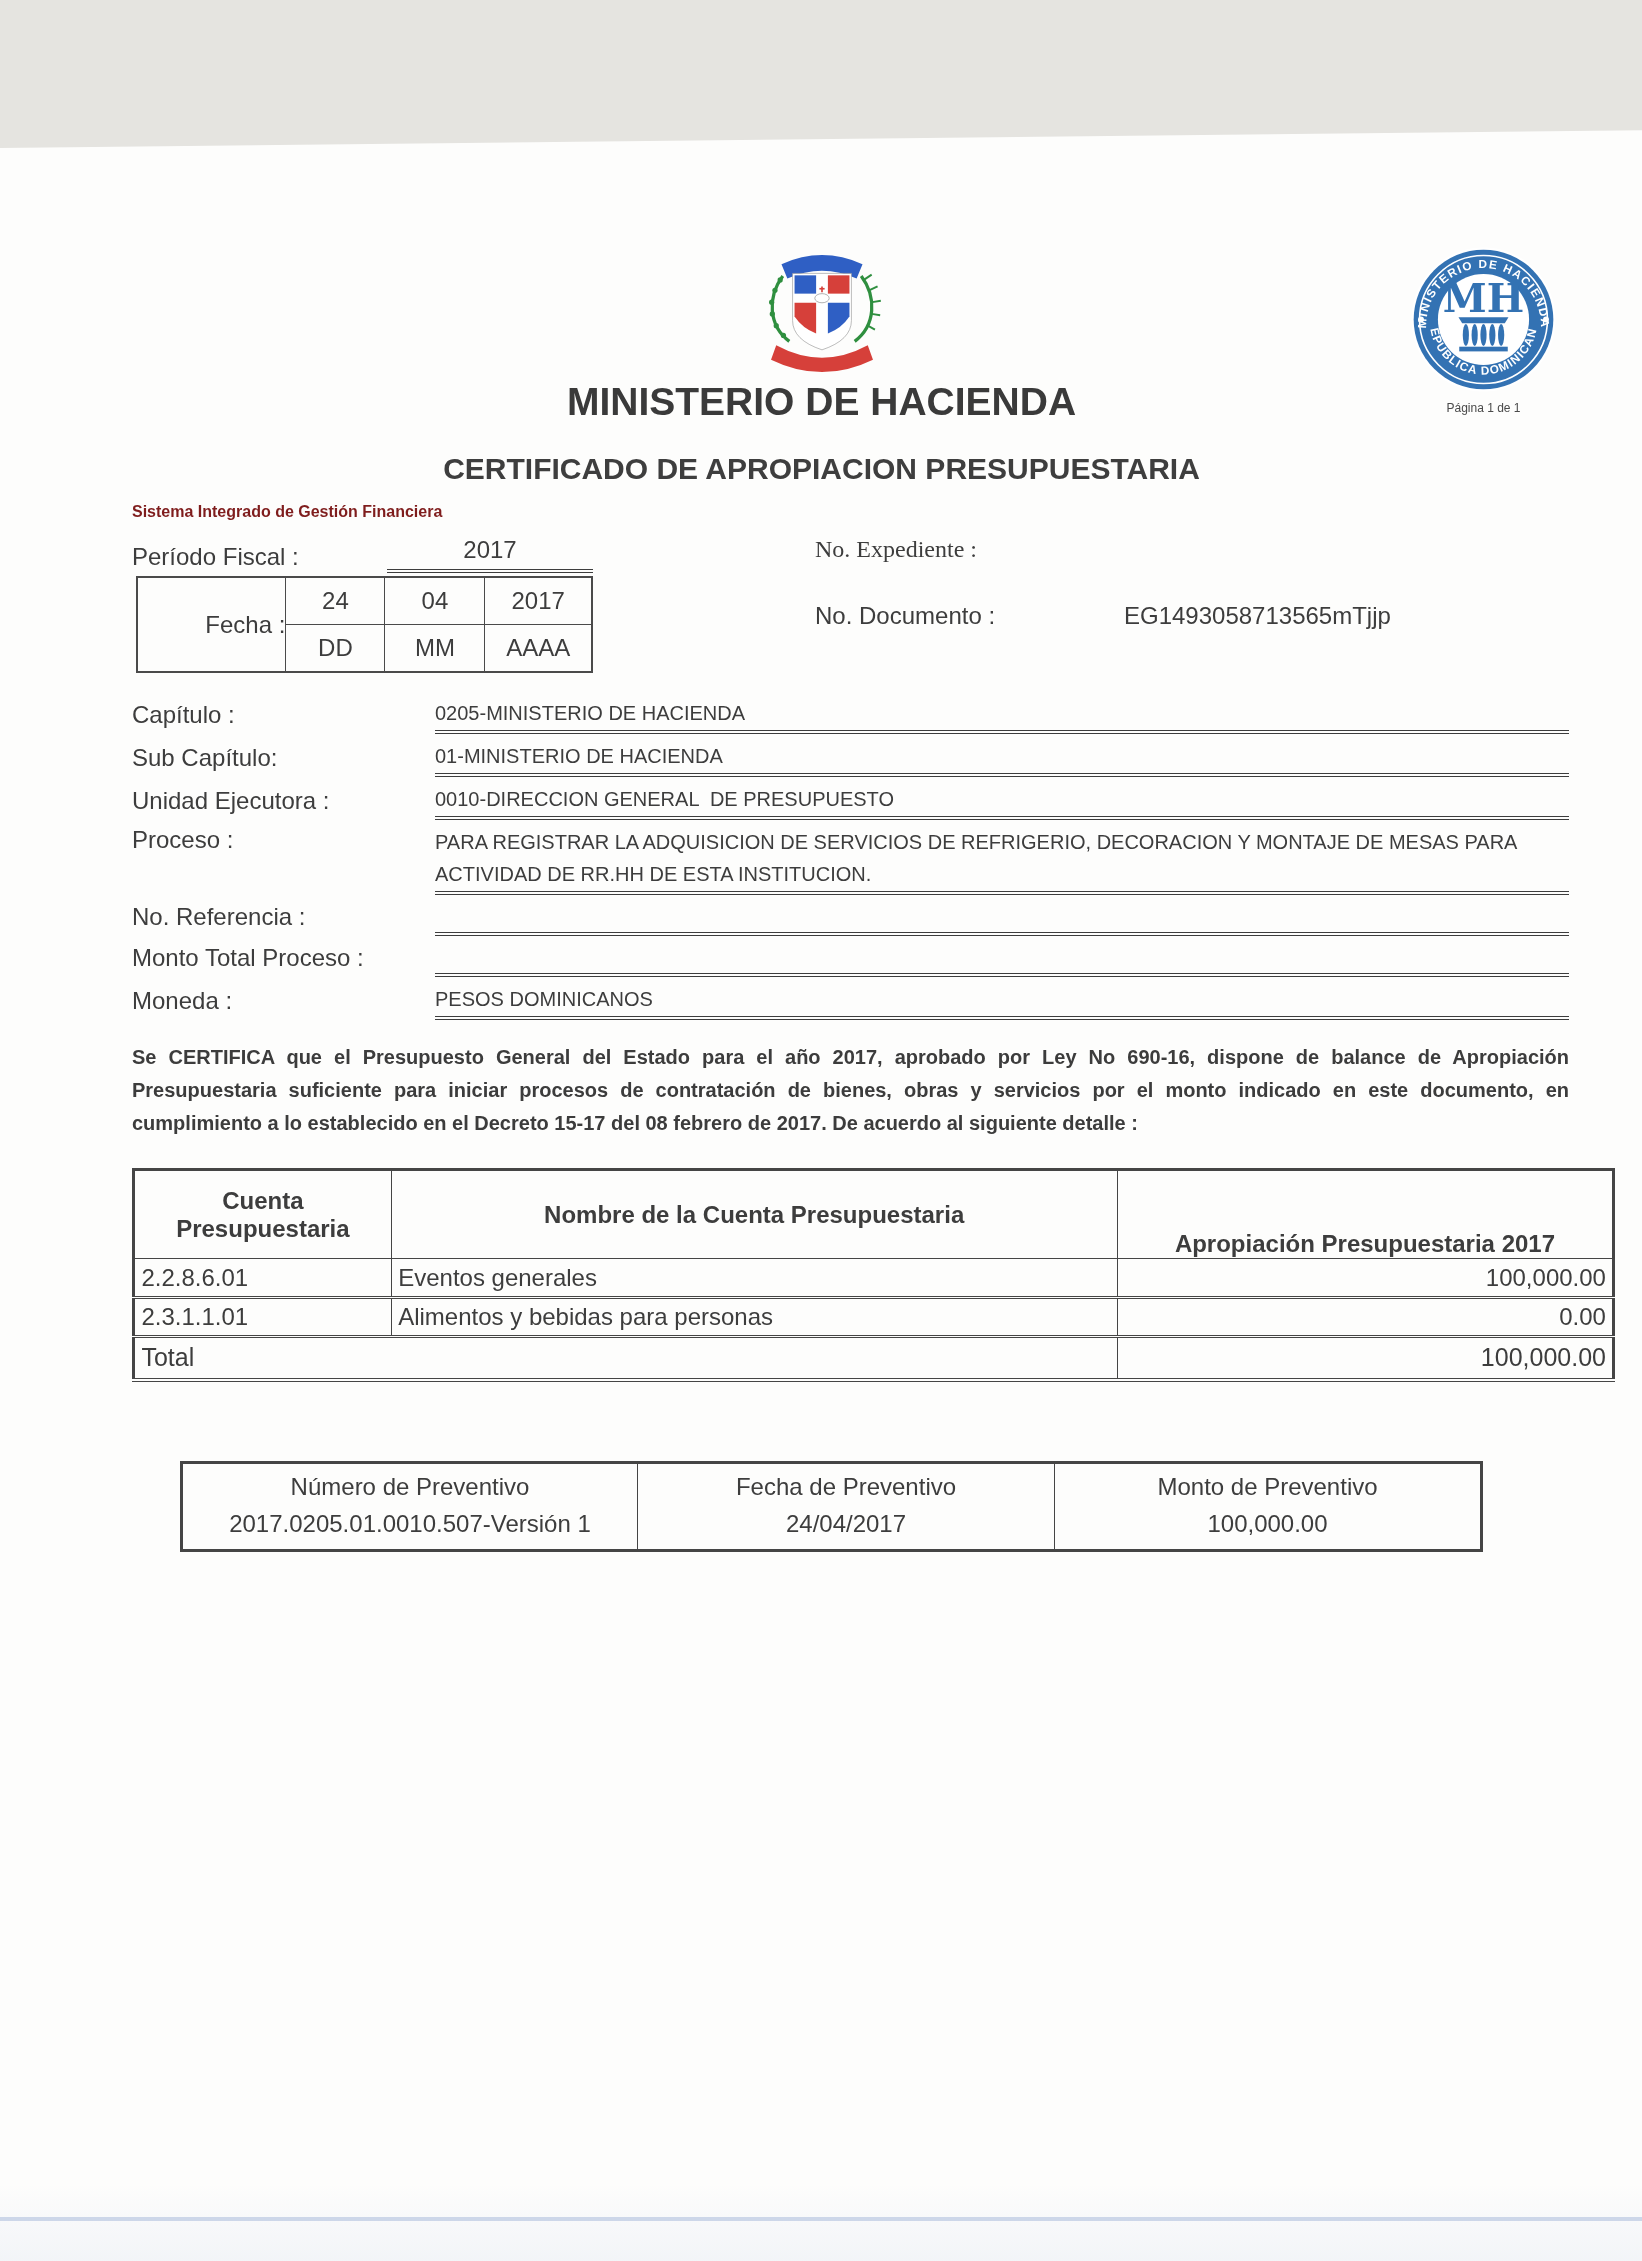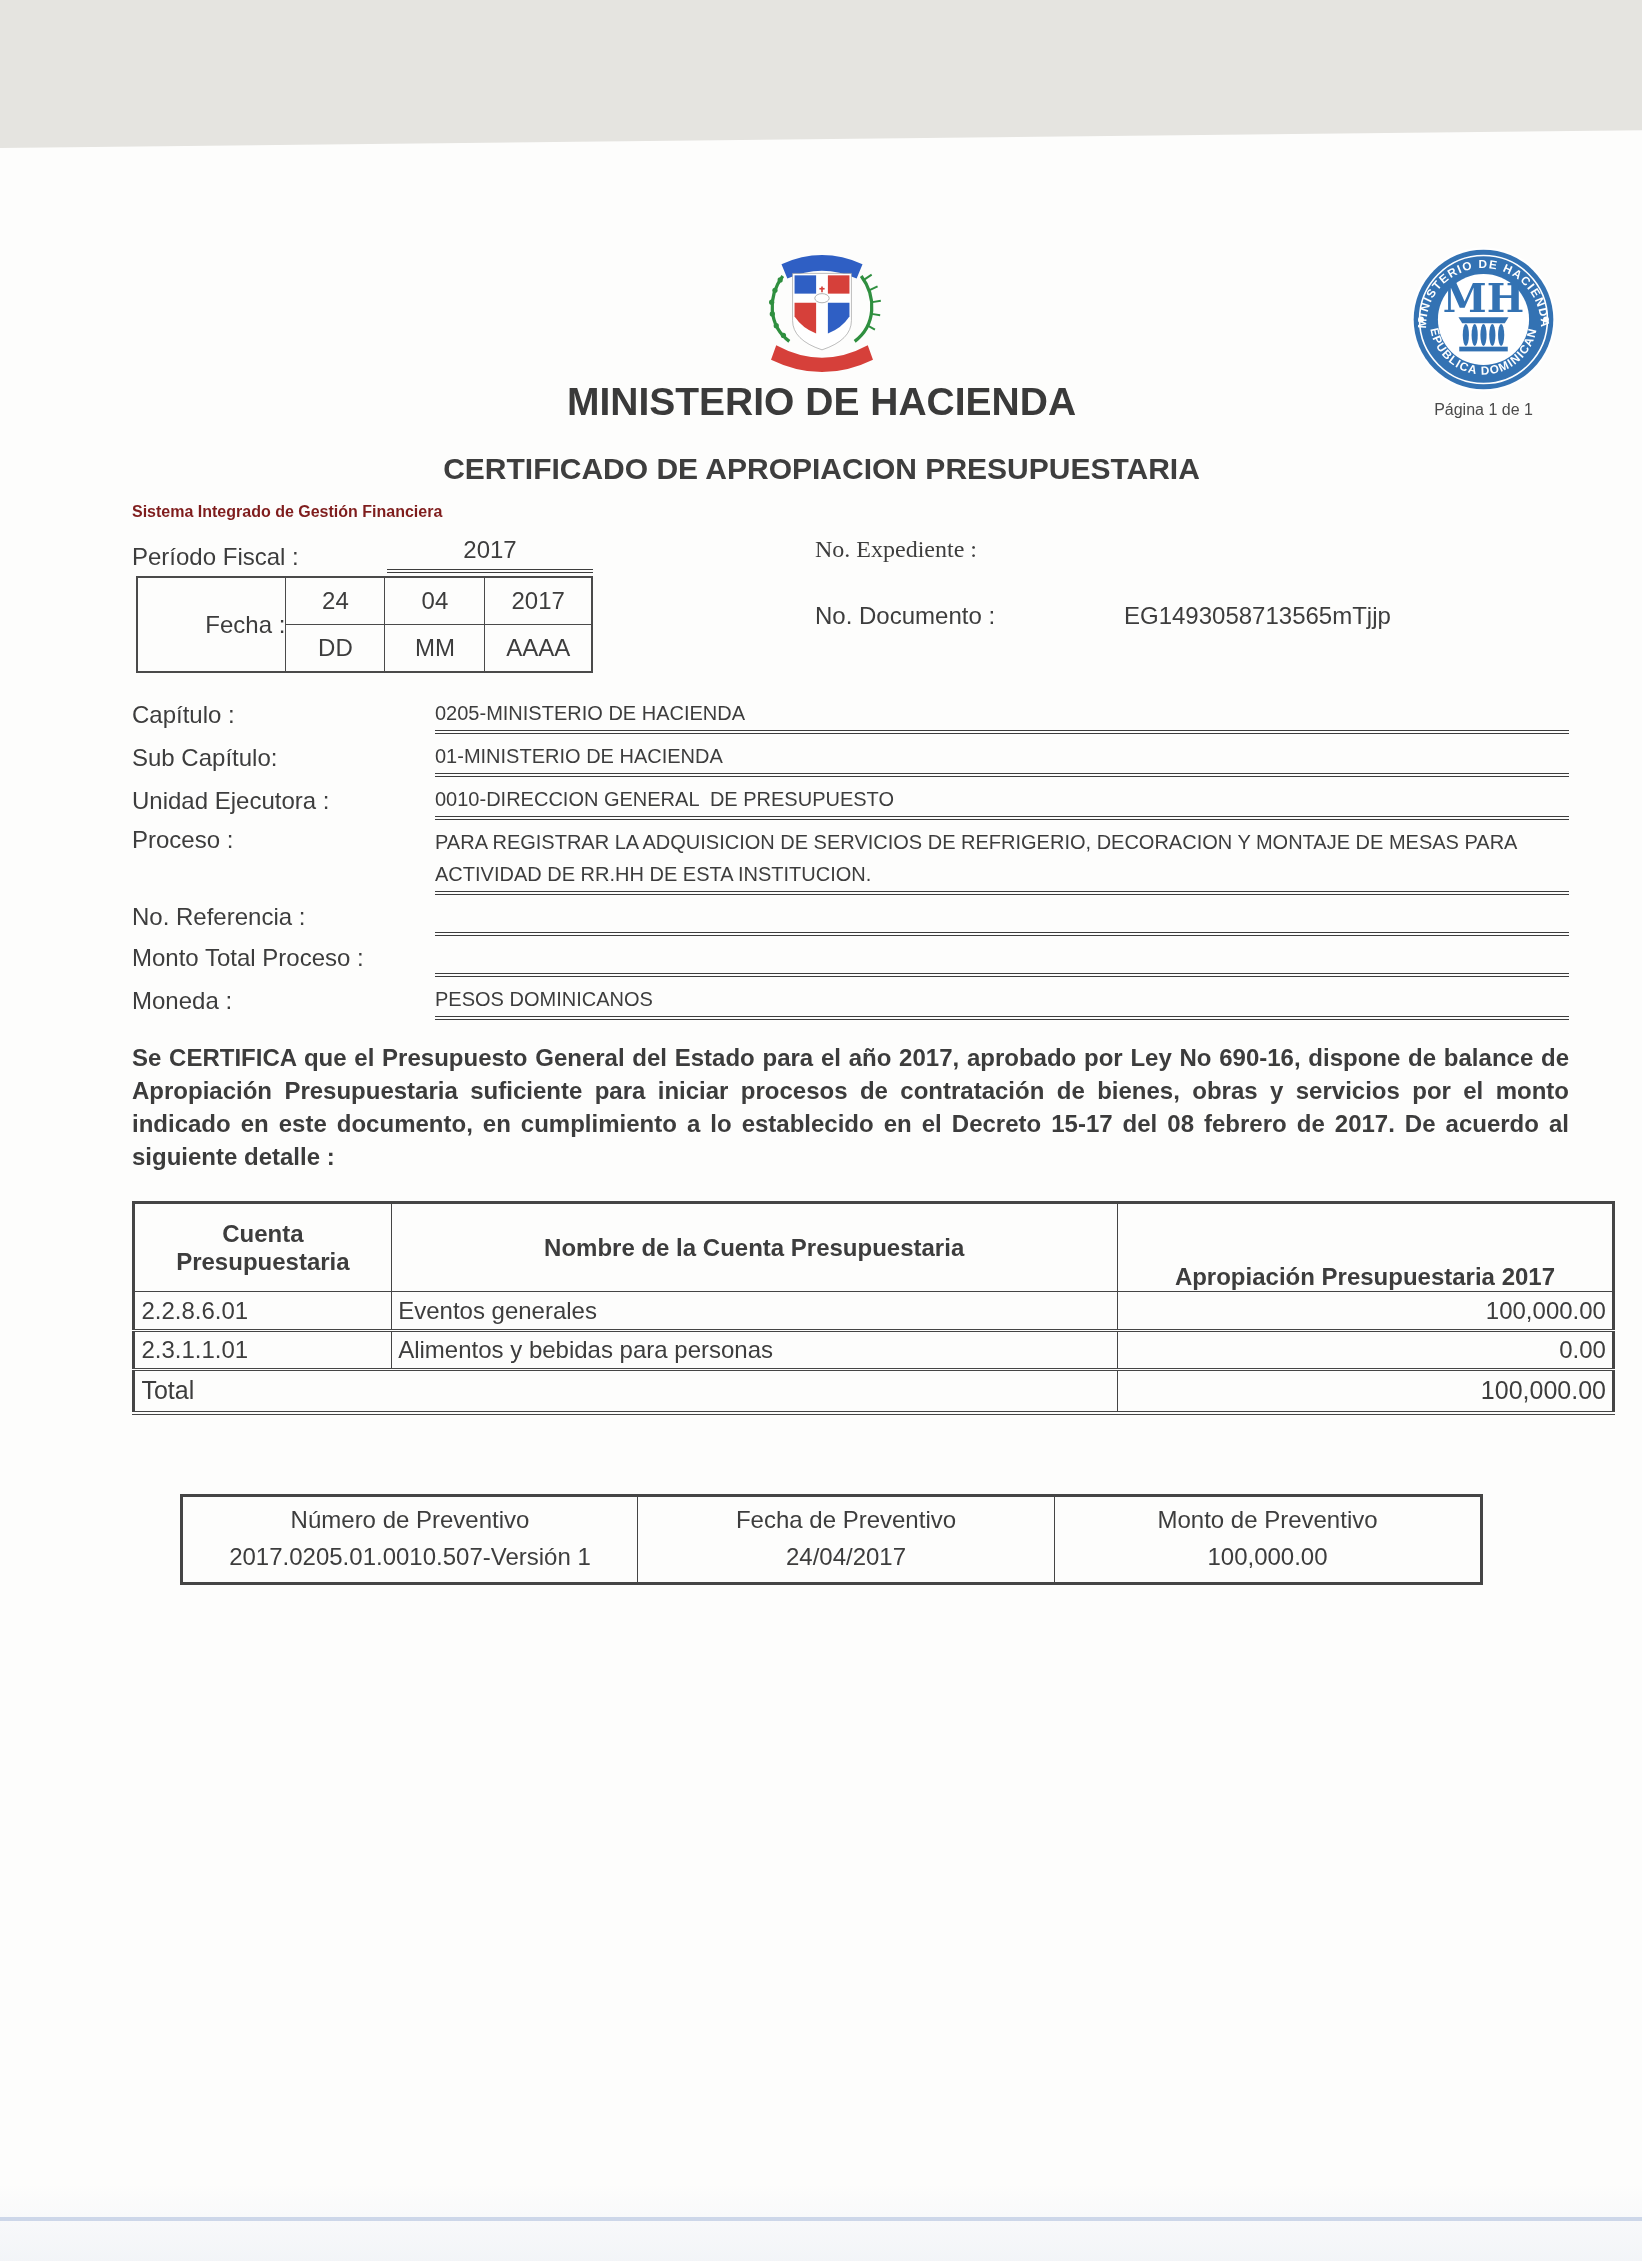--- a/index.html
+++ b/index.html
@@ -11,21 +11,21 @@
   
   .scan-band{
     position:absolute;top:0;left:0;width:1643px;height:148px;
     background:#e5e4e0;
     clip-path:polygon(0 0,100% 0,100% 88%,0 100%);
   }
   .page{position:relative;width:1643px;}
 
   
   .seal-wrap{position:absolute;top:246px;right:82px;width:155px;text-align:center;}
-  .pagination{margin-top:6.4px;font-size:16px;color:#4a4a4a;}
+  .pagination{margin-top:6.4px;font-size:12px;color:#4a4a4a;}
 
   
   .header{padding-top:242px;text-align:center;}
   .coat{display:block;margin:0 auto;}
   .ministry-title{margin-top:3.9px;font-size:39px;font-weight:bold;color:#3a3a3a;letter-spacing:0px;}
   .cert-title{margin-top:28px;font-size:30px;font-weight:bold;color:#3e3e3e;}
 
   .content{padding:0 74px 0 132px;}
   .system-name{margin-top:17px;font-size:16px;font-weight:bold;color:#7f1d1d;}
 
@@ -54,21 +54,21 @@
   
   .fields{margin-top:5.2px;}
   .frow{display:flex;align-items:flex-end;margin-bottom:5.8px;}
   .flabel{flex:none;width:303px;font-size:24px;padding-bottom:5.2px;white-space:nowrap;}
   .fval{
     flex:1;min-height:30px;font-size:20px;line-height:32px;
     border-bottom:4.5px double #3d3d3d;padding-bottom:1.3px;white-space:pre-wrap;
   }
 
   .cert-par{
-    margin-top:20.6px;font-size:24px;font-weight:bold;line-height:33px;
+    margin-top:20.6px;font-size:20px;font-weight:bold;line-height:33px;
     text-align:justify;color:#3c3c3c;
   }
 
   
   .acc-table{
     margin-top:28px;width:1437px;table-layout:fixed;font-size:24px;
     border:3.2px solid #454545;border-bottom:4.5px double #454545;
   }
   .acc-table th,.acc-table td{border:1.9px solid #454545;padding:0 6.4px;}
   .acc-table th{font-weight:bold;}

